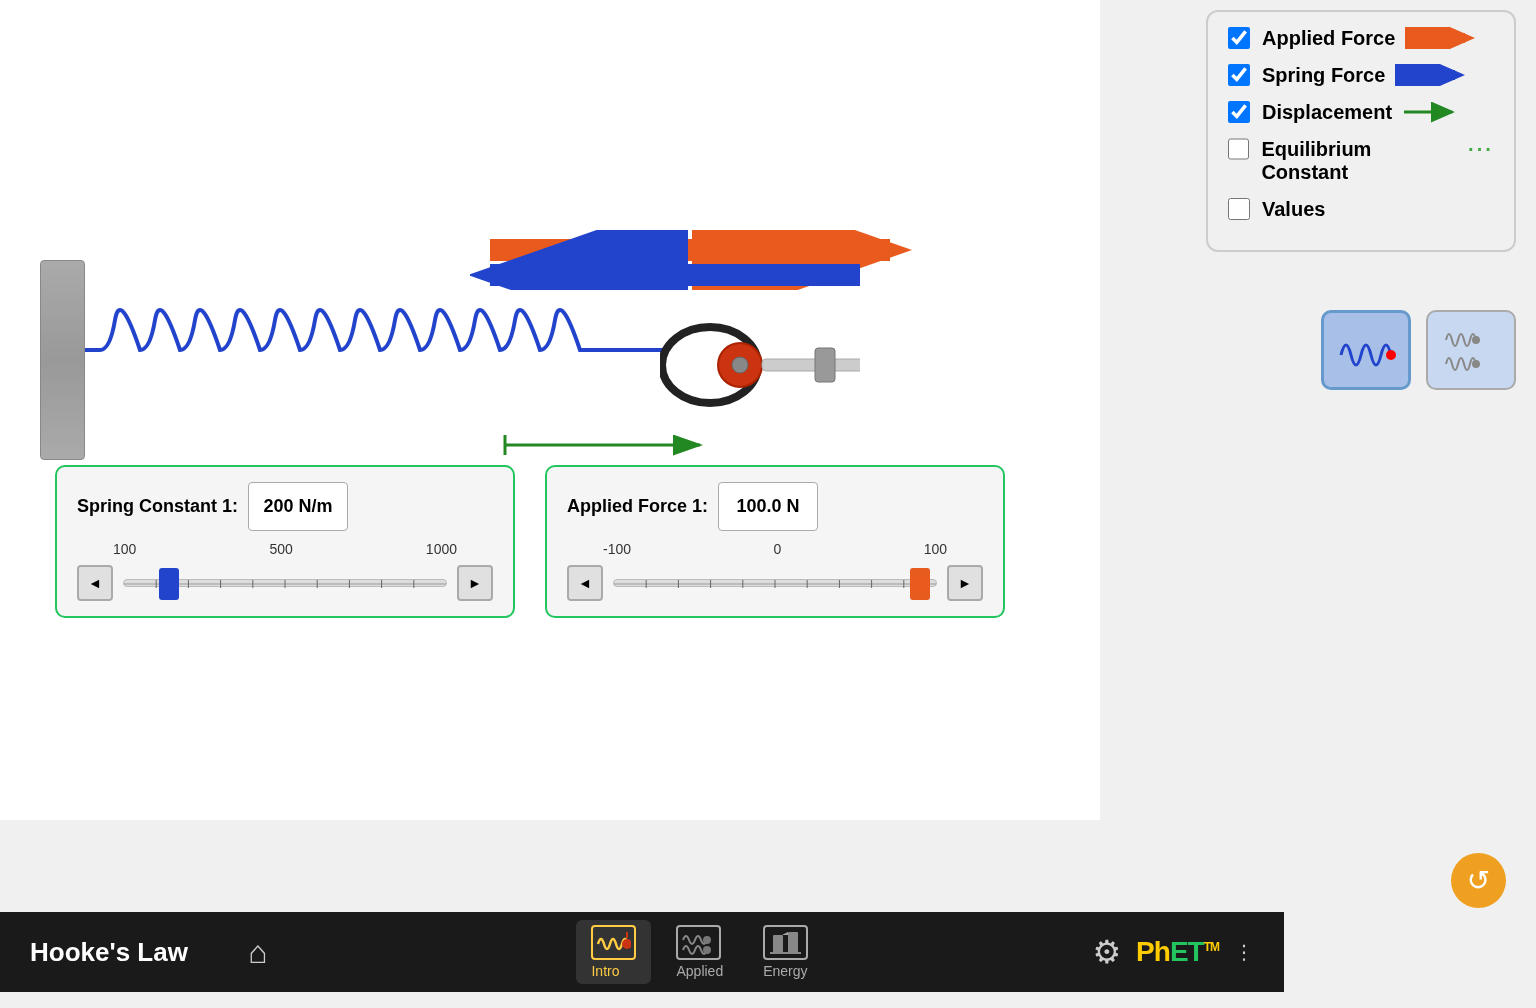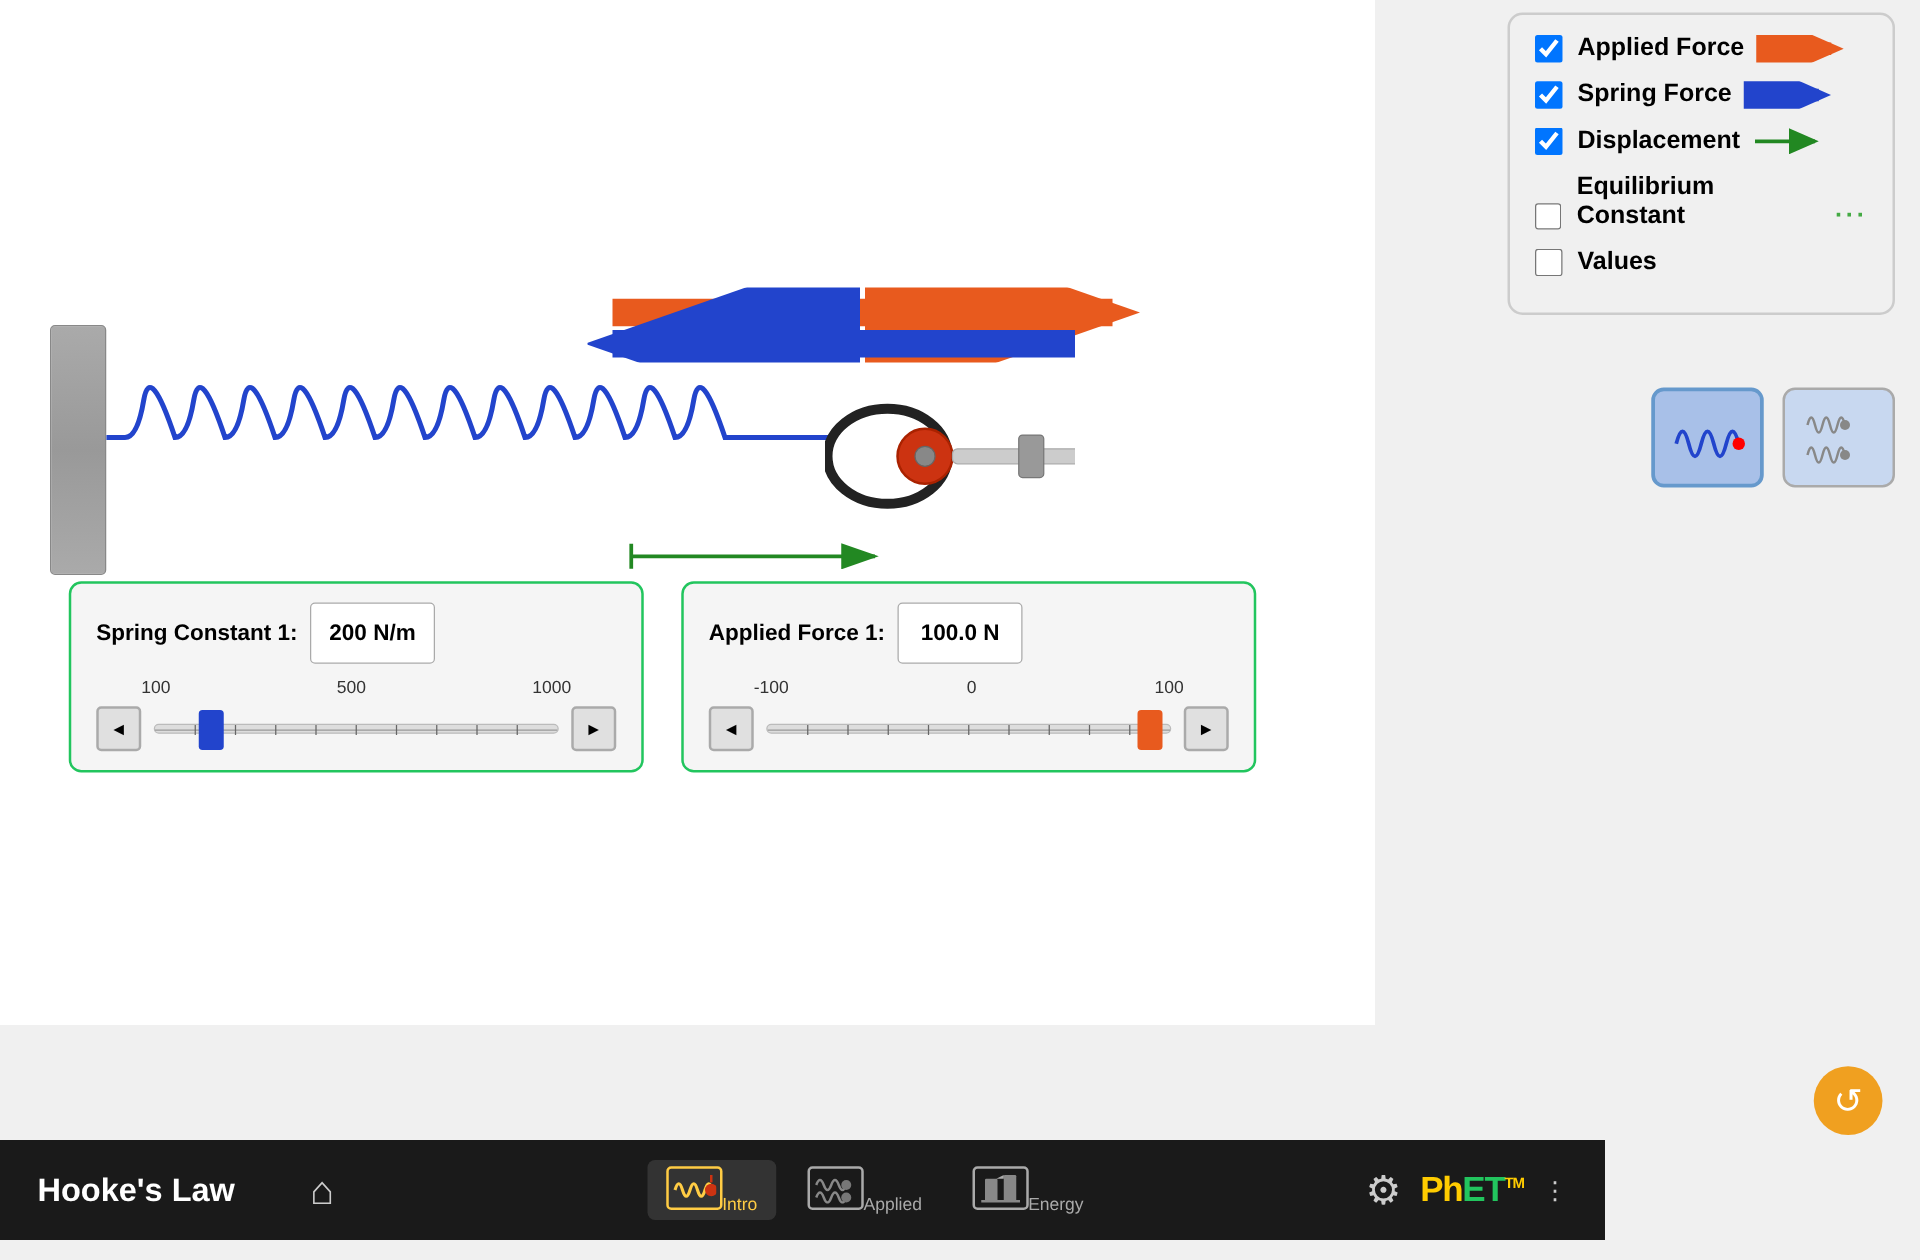--- a/index.html
+++ b/index.html
@@ -28,21 +28,21 @@
       right: 20px;
       width: 310px;
       background: #f0f0f0;
       border: 2px solid #ccc;
       border-radius: 12px;
       padding: 15px 20px;
     }
 
     .legend-item {
       display: flex;
-      align-items: flex-end;
+      align-items: flex-start;
       margin-bottom: 14px;
       font-size: 20px;
       font-weight: bold;
     }
 
     .legend-item input[type="checkbox"] {
       width: 22px;
       height: 22px;
       margin-right: 12px;
       cursor: pointer;
@@ -240,22 +240,22 @@
 
     .nav-tabs {
       display: flex;
       gap: 10px;
       flex: 1;
       justify-content: center;
     }
 
     .nav-tab {
       display: flex;
-      flex-direction: row;
-      align-items: flex-end;
+      flex-direction: column;
+      align-items: flex-start;
       cursor: pointer;
       padding: 5px 15px;
       color: #aaa;
       font-size: 14px;
       border-radius: 6px;
     }
 
     .nav-tab.active {
       background: #333;
       color: #ffcc44;

